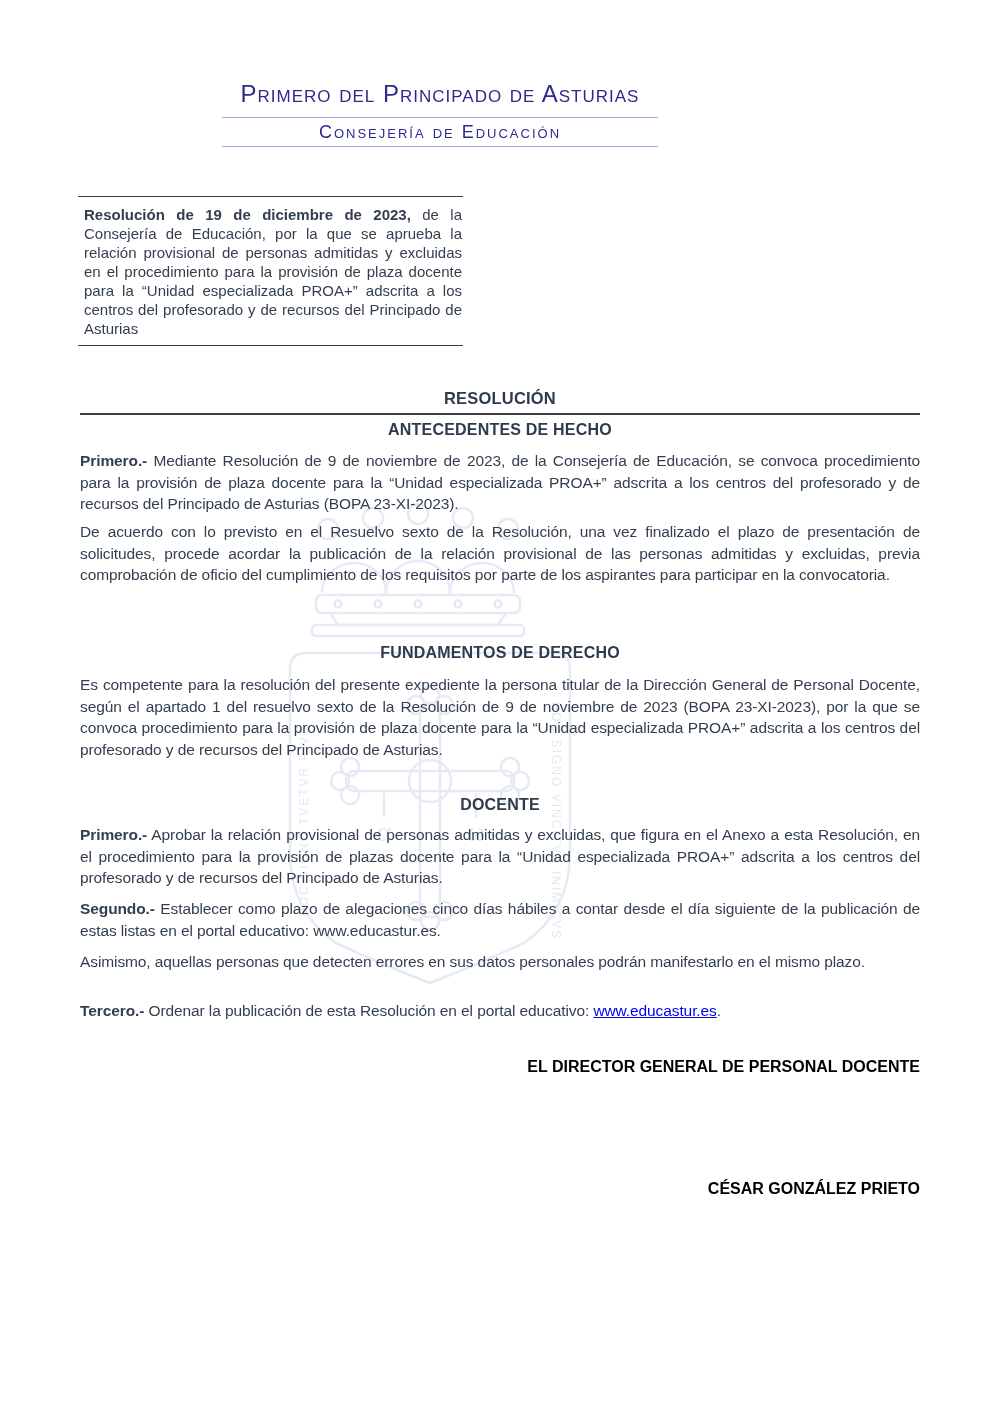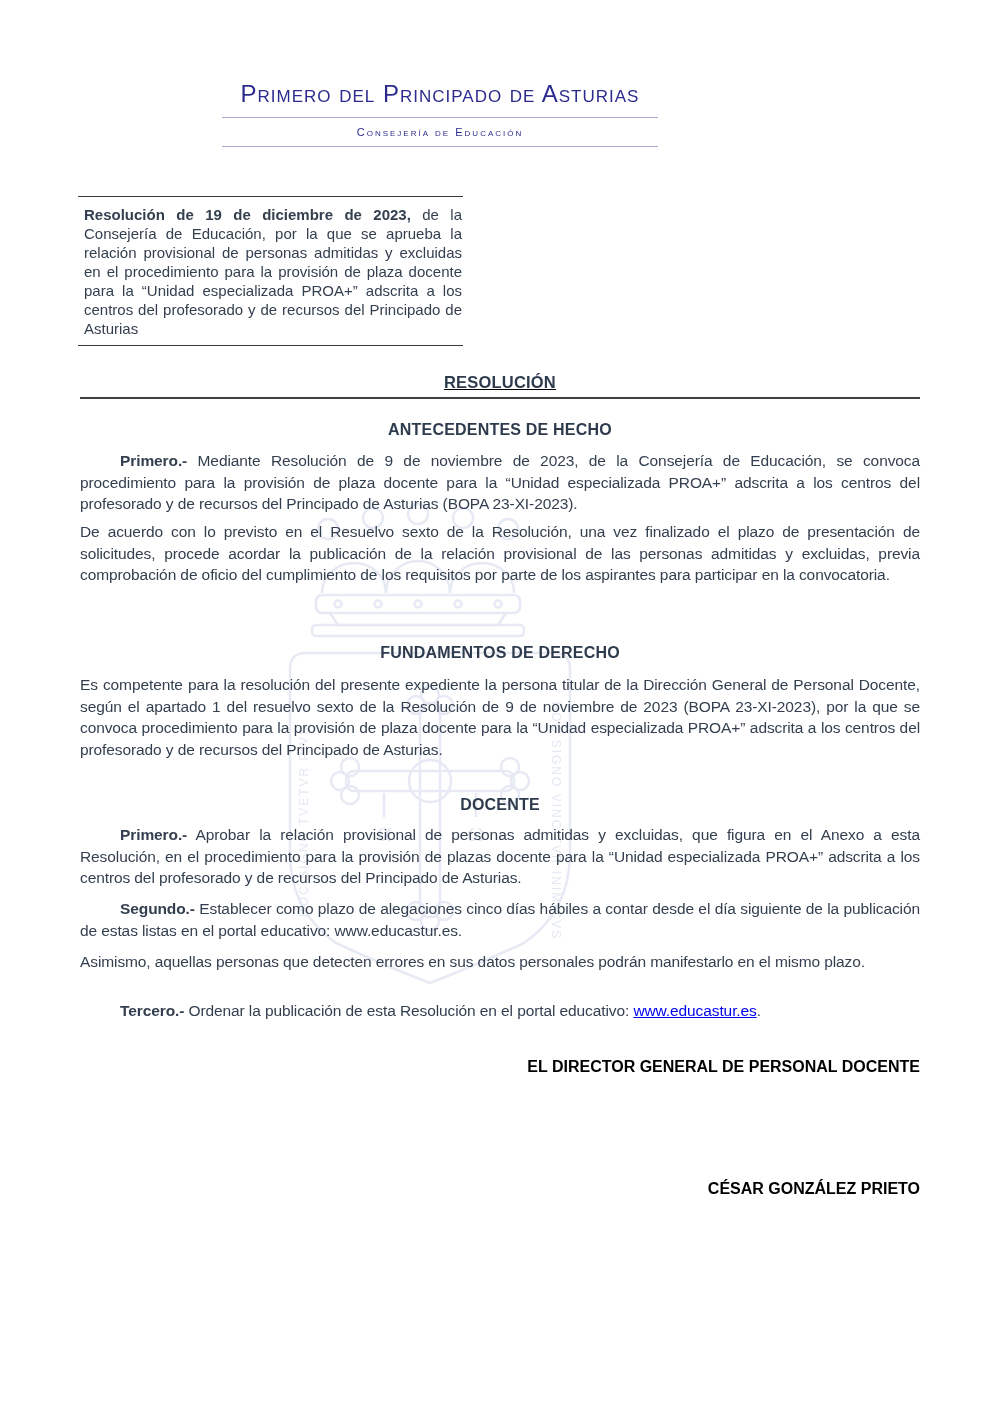--- a/index.html
+++ b/index.html
@@ -17,41 +17,41 @@
   }
   .gov-title{
     font-variant-caps:small-caps;
     font-size:24px;line-height:28px;
     letter-spacing:1px;
     color:#2b2b8e;
   }
   .gov-rule{border:0;border-top:1px solid #a9a9d4;margin:9px 0 0 0;}
   .gov-sub{
     font-variant-caps:small-caps;
-    font-size:11px;line-height:16px;
+    font-size:18px;line-height:16px;
     letter-spacing:2px;
     color:#2b2b8e;
     padding:6px 0 6px 0;
   }
   
   .summary-box{
     position:absolute;left:78px;top:196px;width:385px;
     border-top:1.5px solid #3b3b3b;
     border-bottom:1.5px solid #3b3b3b;
     padding:8px 1px 7px 6px;
     box-sizing:border-box;
     font-size:15px;line-height:19px;
     text-align:justify;
     color:#333f4f;
     z-index:2;
   }
   .summary-box b{color:#333f4f;}
   
   .res-title-wrap{
-    position:absolute;left:80px;top:372px;width:840px;z-index:2;text-decoration:underline;
+    position:absolute;left:80px;top:388px;width:840px;z-index:2;
   }
   .res-title{
     text-align:center;font-weight:bold;font-size:16.5px;line-height:20px;
     color:#2e3b4d;letter-spacing:.2px;
   }
   .res-rule{border:0;border-top:2px solid #3f3f44;margin:5px 0 0 0;}
   
   .sec-heading{
     position:absolute;left:80px;width:840px;
     text-align:center;font-weight:bold;
@@ -61,21 +61,21 @@
   }
   
   .para{
     position:absolute;left:80px;width:840px;
     font-size:15.5px;line-height:21.5px;
     letter-spacing:-0.1px;
     text-align:justify;
     color:#333f4f;
     z-index:2;
   }
-  .para b{color:#333f4f;margin-left:40px;}
+  .para b{color:#333f4f;}
   .edu-link{color:#0000ee;text-decoration:underline;}
   
   .sig{
     position:absolute;left:80px;width:840px;
     text-align:right;font-weight:bold;
     font-size:16px;line-height:19px;
     color:#000000;z-index:2;
   }
   
   .watermark{

